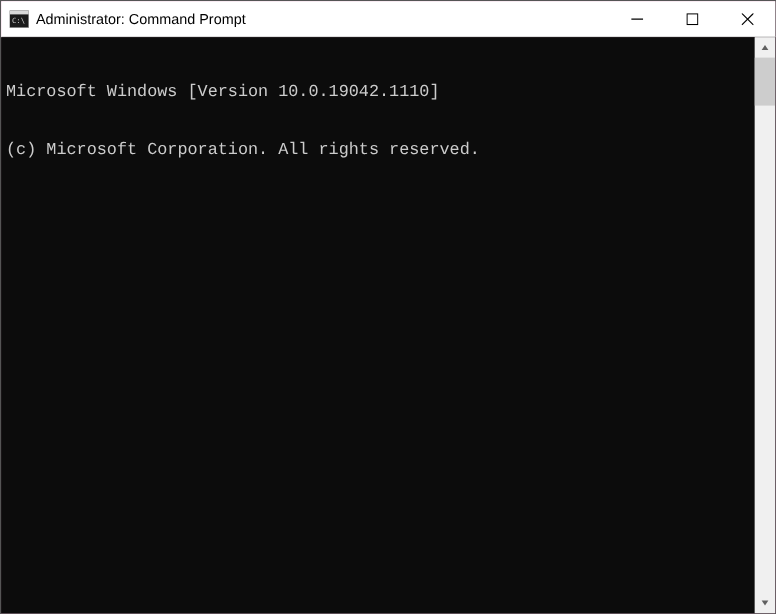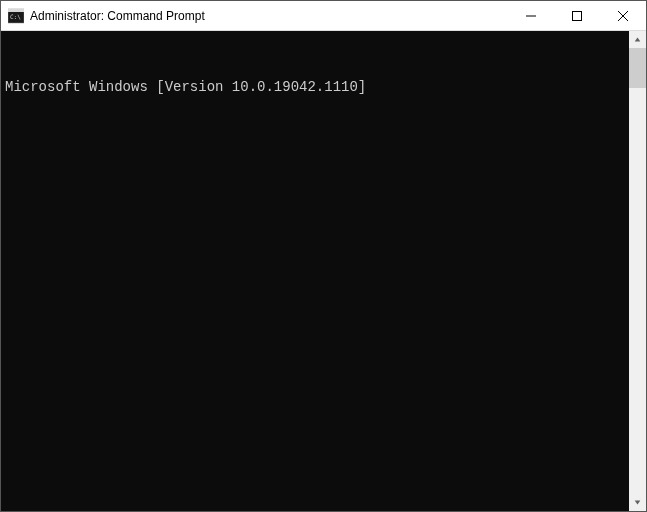--- a/index.html
+++ b/index.html
@@ -71,21 +71,21 @@
       background: #0c0c0c;
       overflow: hidden;
     }
     .terminal {
       flex: 1;
       background: #0c0c0c;
       color: #cccccc;
       font-family: Consolas, "Courier New", monospace;
       font-size: 14px;
       line-height: 1.15;
-      padding: 16px 0 0 4px;
+      padding: 6px 0 0 4px;
       white-space: pre;
       overflow: hidden;
     }
     .terminal-line {
       min-height: 16px;
     }
     .cursor {
       display: inline-block;
       width: 8px;
       height: 3px;
@@ -154,20 +154,21 @@
         <svg viewBox="0 0 10 10">
             <line x1="0" y1="0" x2="10" y2="10" stroke="#000" stroke-width="1"></line>
             <line x1="10" y1="0" x2="0" y2="10" stroke="#000" stroke-width="1"></line>
           </svg>
       </button>
     </div>
   </div>
   <div class="content-area">
     <div class="terminal">
       <div class="terminal-line">Microsoft Windows [Version 10.0.19042.1110]</div>
+      <div class="terminal-line">(c) Microsoft Corporation. All rights reserved.</div>
       <div class="terminal-line"></div>
     </div>
     <div class="scrollbar">
       <div class="scroll-arrow">
         <svg viewBox="0 0 10 10">
             <polygon points="5,2 9,8 1,8" fill="#606060"></polygon>
           </svg>
       </div>
       <div class="scroll-track">
         <div class="scroll-thumb"></div>

